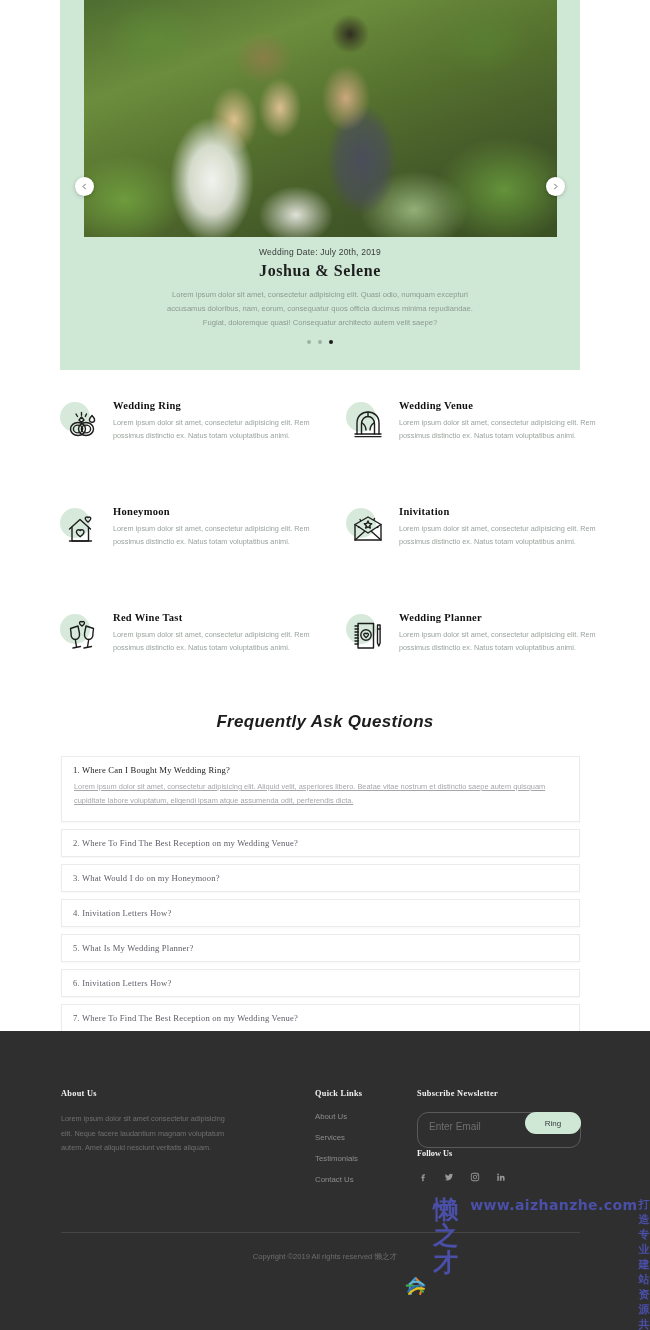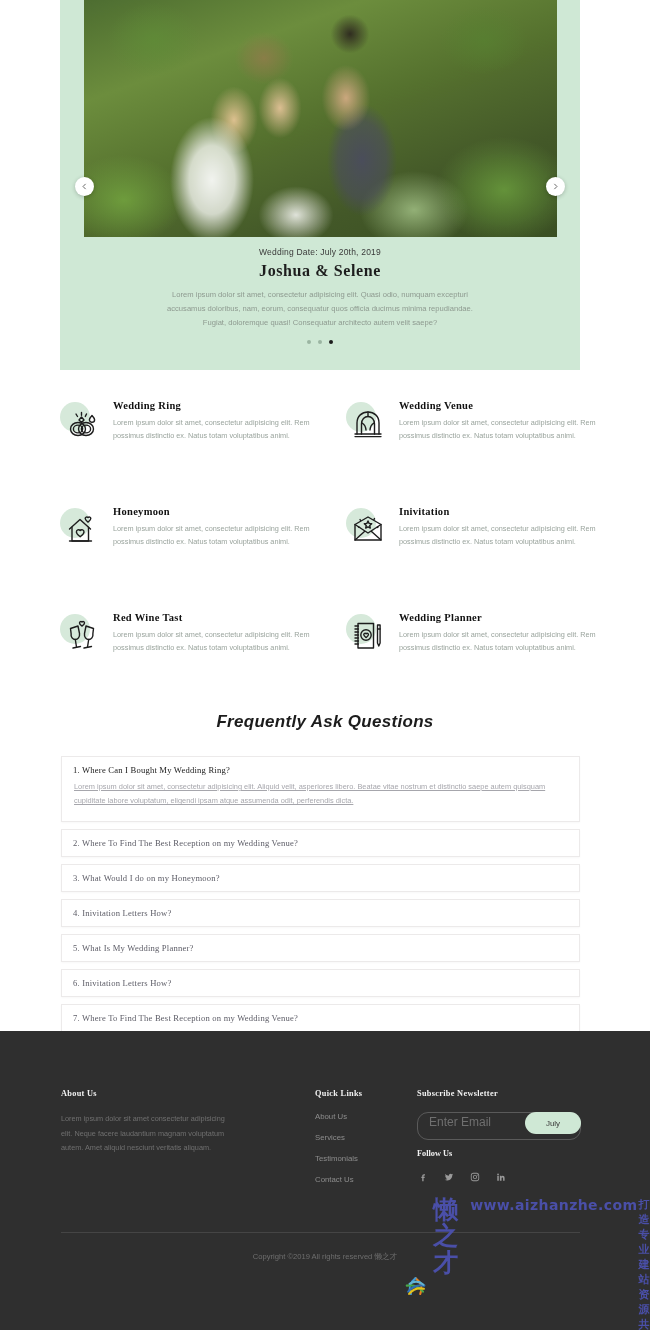--- a/index.html
+++ b/index.html
@@ -282,26 +282,26 @@
 
   .news-form {
     position: relative;
     width: 164px;
     height: 22px;
     margin-bottom: 15px;
   }
   .news-input {
     position: absolute;
     left: 0; top: 0;
-    width: 164px; height: 28px;
+    width: 164px; height: 36px;
     border: 1px solid #5a5a5a;
     border-radius: 11px;
     background: transparent;
     color: #cfcfcf;
-    font-size: 12px;
+    font-size: 10px;
     font-family: "Liberation Sans", sans-serif;
     padding: 0 55px 8px 11px;
     outline: none;
   }
   .news-input::placeholder { color: #6f6f6f; }
   .news-send {
     position: absolute;
     right: 0; top: 0;
     width: 56px; height: 22px;
     border: none;
@@ -573,21 +573,21 @@
         <a class="f-link">Services</a>
         <a class="f-link">Testimonials</a>
         <a class="f-link">Contact Us</a>
       </div>
 
       <div class="f-col news">
         <div class="f-head">Subscribe Newsletter</div>
 
         <div class="news-form">
           <input class="news-input" type="text" placeholder="Enter Email" style="">
-          <button class="news-send">July</button>
+          <button class="news-send">Ring</button>
         </div>
 
         <div class="follow-head">Follow Us</div>
 
         <div class="socials">
           <span class="social">
             <svg viewBox="0 0 24 24">
                 <path d="M14.5 8.5h2.3V5.4h-2.7c-2.6 0-4 1.7-4 4.1v2H8v3.1h2.1V22h3.3v-7.4h2.4l.4-3.1h-2.8V9.9c0-.9.3-1.4 1.1-1.4z"></path>
               </svg>
           </span>

